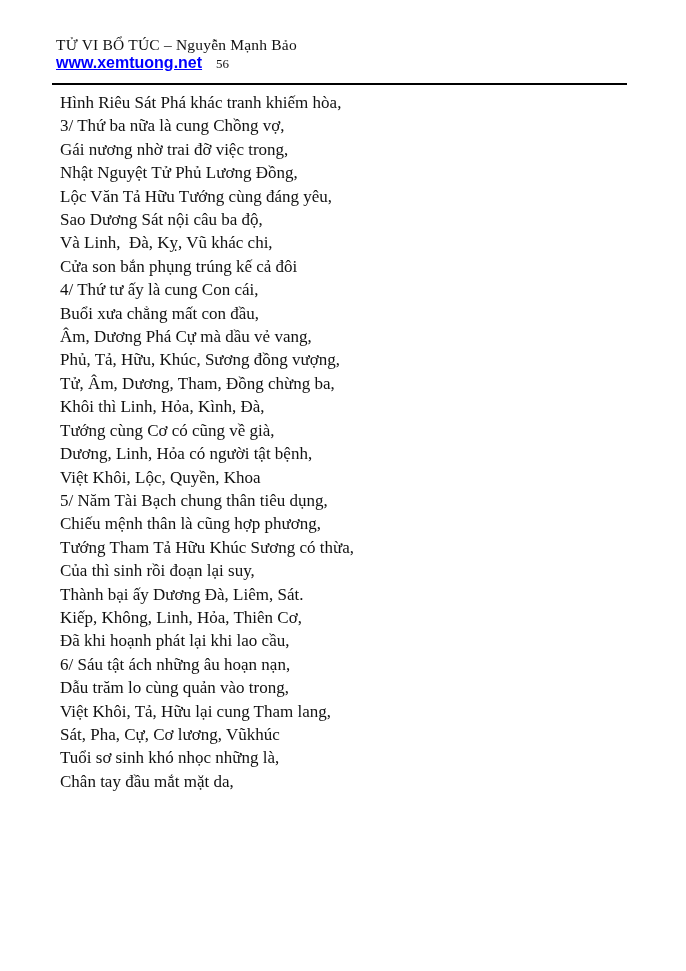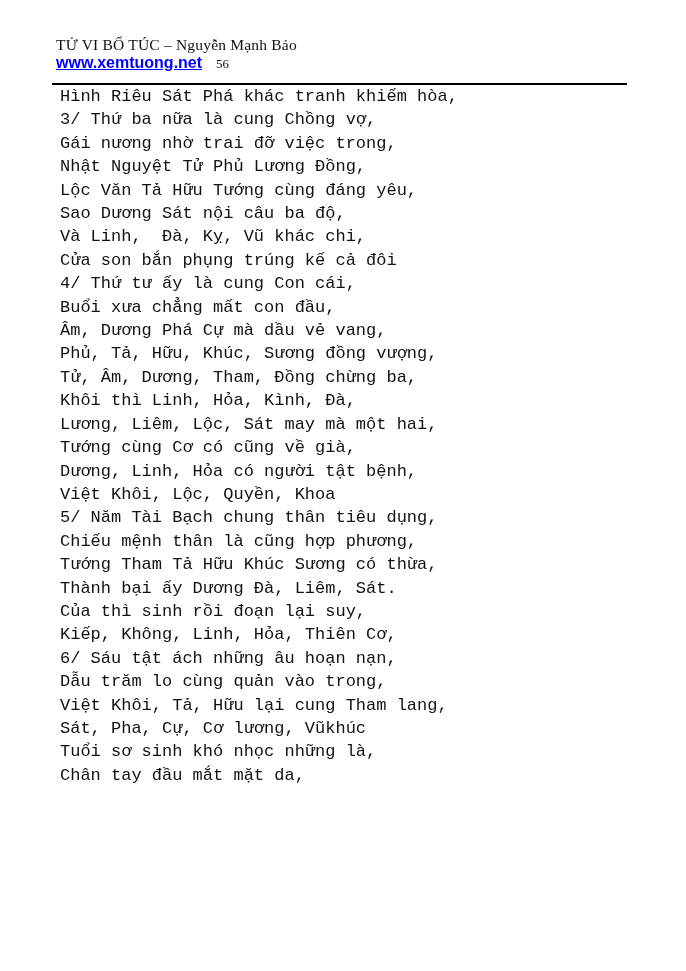--- a/index.html
+++ b/index.html
@@ -45,22 +45,22 @@
   .page-number {
     font-size: 13px;
   }
   .header-rule {
     border: none;
     border-top: 2px solid #000000;
     margin: 11px 0 0 -4px;
     width: 575px;
   }
   .poem {
+    margin-top: 6px;
     padding-left: 4px;
-    font-family: Liberation Mono, monospace;
   }
   .poem p {
     margin: 0;
     font-size: 17px;
     line-height: 23.4px;
     white-space: pre-wrap;
   }
 </style>
 </head>
 <body>
@@ -85,30 +85,30 @@
       <p>Lộc Văn Tả Hữu Tướng cùng đáng yêu,</p>
       <p>Sao Dương Sát nội câu ba độ,</p>
       <p>Và Linh,  Đà, Kỵ, Vũ khác chi,</p>
       <p>Cửa son bắn phụng trúng kế cả đôi</p>
       <p>4/ Thứ tư ấy là cung Con cái,</p>
       <p>Buổi xưa chẳng mất con đầu,</p>
       <p>Âm, Dương Phá Cự mà dầu vẻ vang,</p>
       <p>Phủ, Tả, Hữu, Khúc, Sương đồng vượng,</p>
       <p>Tử, Âm, Dương, Tham, Đồng chừng ba,</p>
       <p>Khôi thì Linh, Hỏa, Kình, Đà,</p>
-      <p>Lương, Liêm, Lộc, Sát may mà một hai,</p>
       <p>Tướng cùng Cơ có cũng về già,</p>
       <p>Dương, Linh, Hỏa có người tật bệnh,</p>
       <p>Việt Khôi, Lộc, Quyền, Khoa</p>
       <p>5/ Năm Tài Bạch chung thân tiêu dụng,</p>
       <p>Chiếu mệnh thân là cũng hợp phương,</p>
       <p>Tướng Tham Tả Hữu Khúc Sương có thừa,</p>
+      <p>Của thì sinh rồi đoạn lại suy,</p>
       <p>Thành bại ấy Dương Đà, Liêm, Sát.</p>
-      <p>Của thì sinh rồi đoạn lại suy,</p>
       <p>Kiếp, Không, Linh, Hỏa, Thiên Cơ,</p>
+      <p>Đã khi hoạnh phát lại khi lao cầu,</p>
       <p>6/ Sáu tật ách những âu hoạn nạn,</p>
       <p>Dẫu trăm lo cùng quản vào trong,</p>
       <p>Việt Khôi, Tả, Hữu lại cung Tham lang,</p>
       <p>Sát, Pha, Cự, Cơ lương, Vũkhúc</p>
       <p>Tuổi sơ sinh khó nhọc những là,</p>
       <p>Chân tay đầu mắt mặt da,</p>
     </div>
 
 </div>
 

